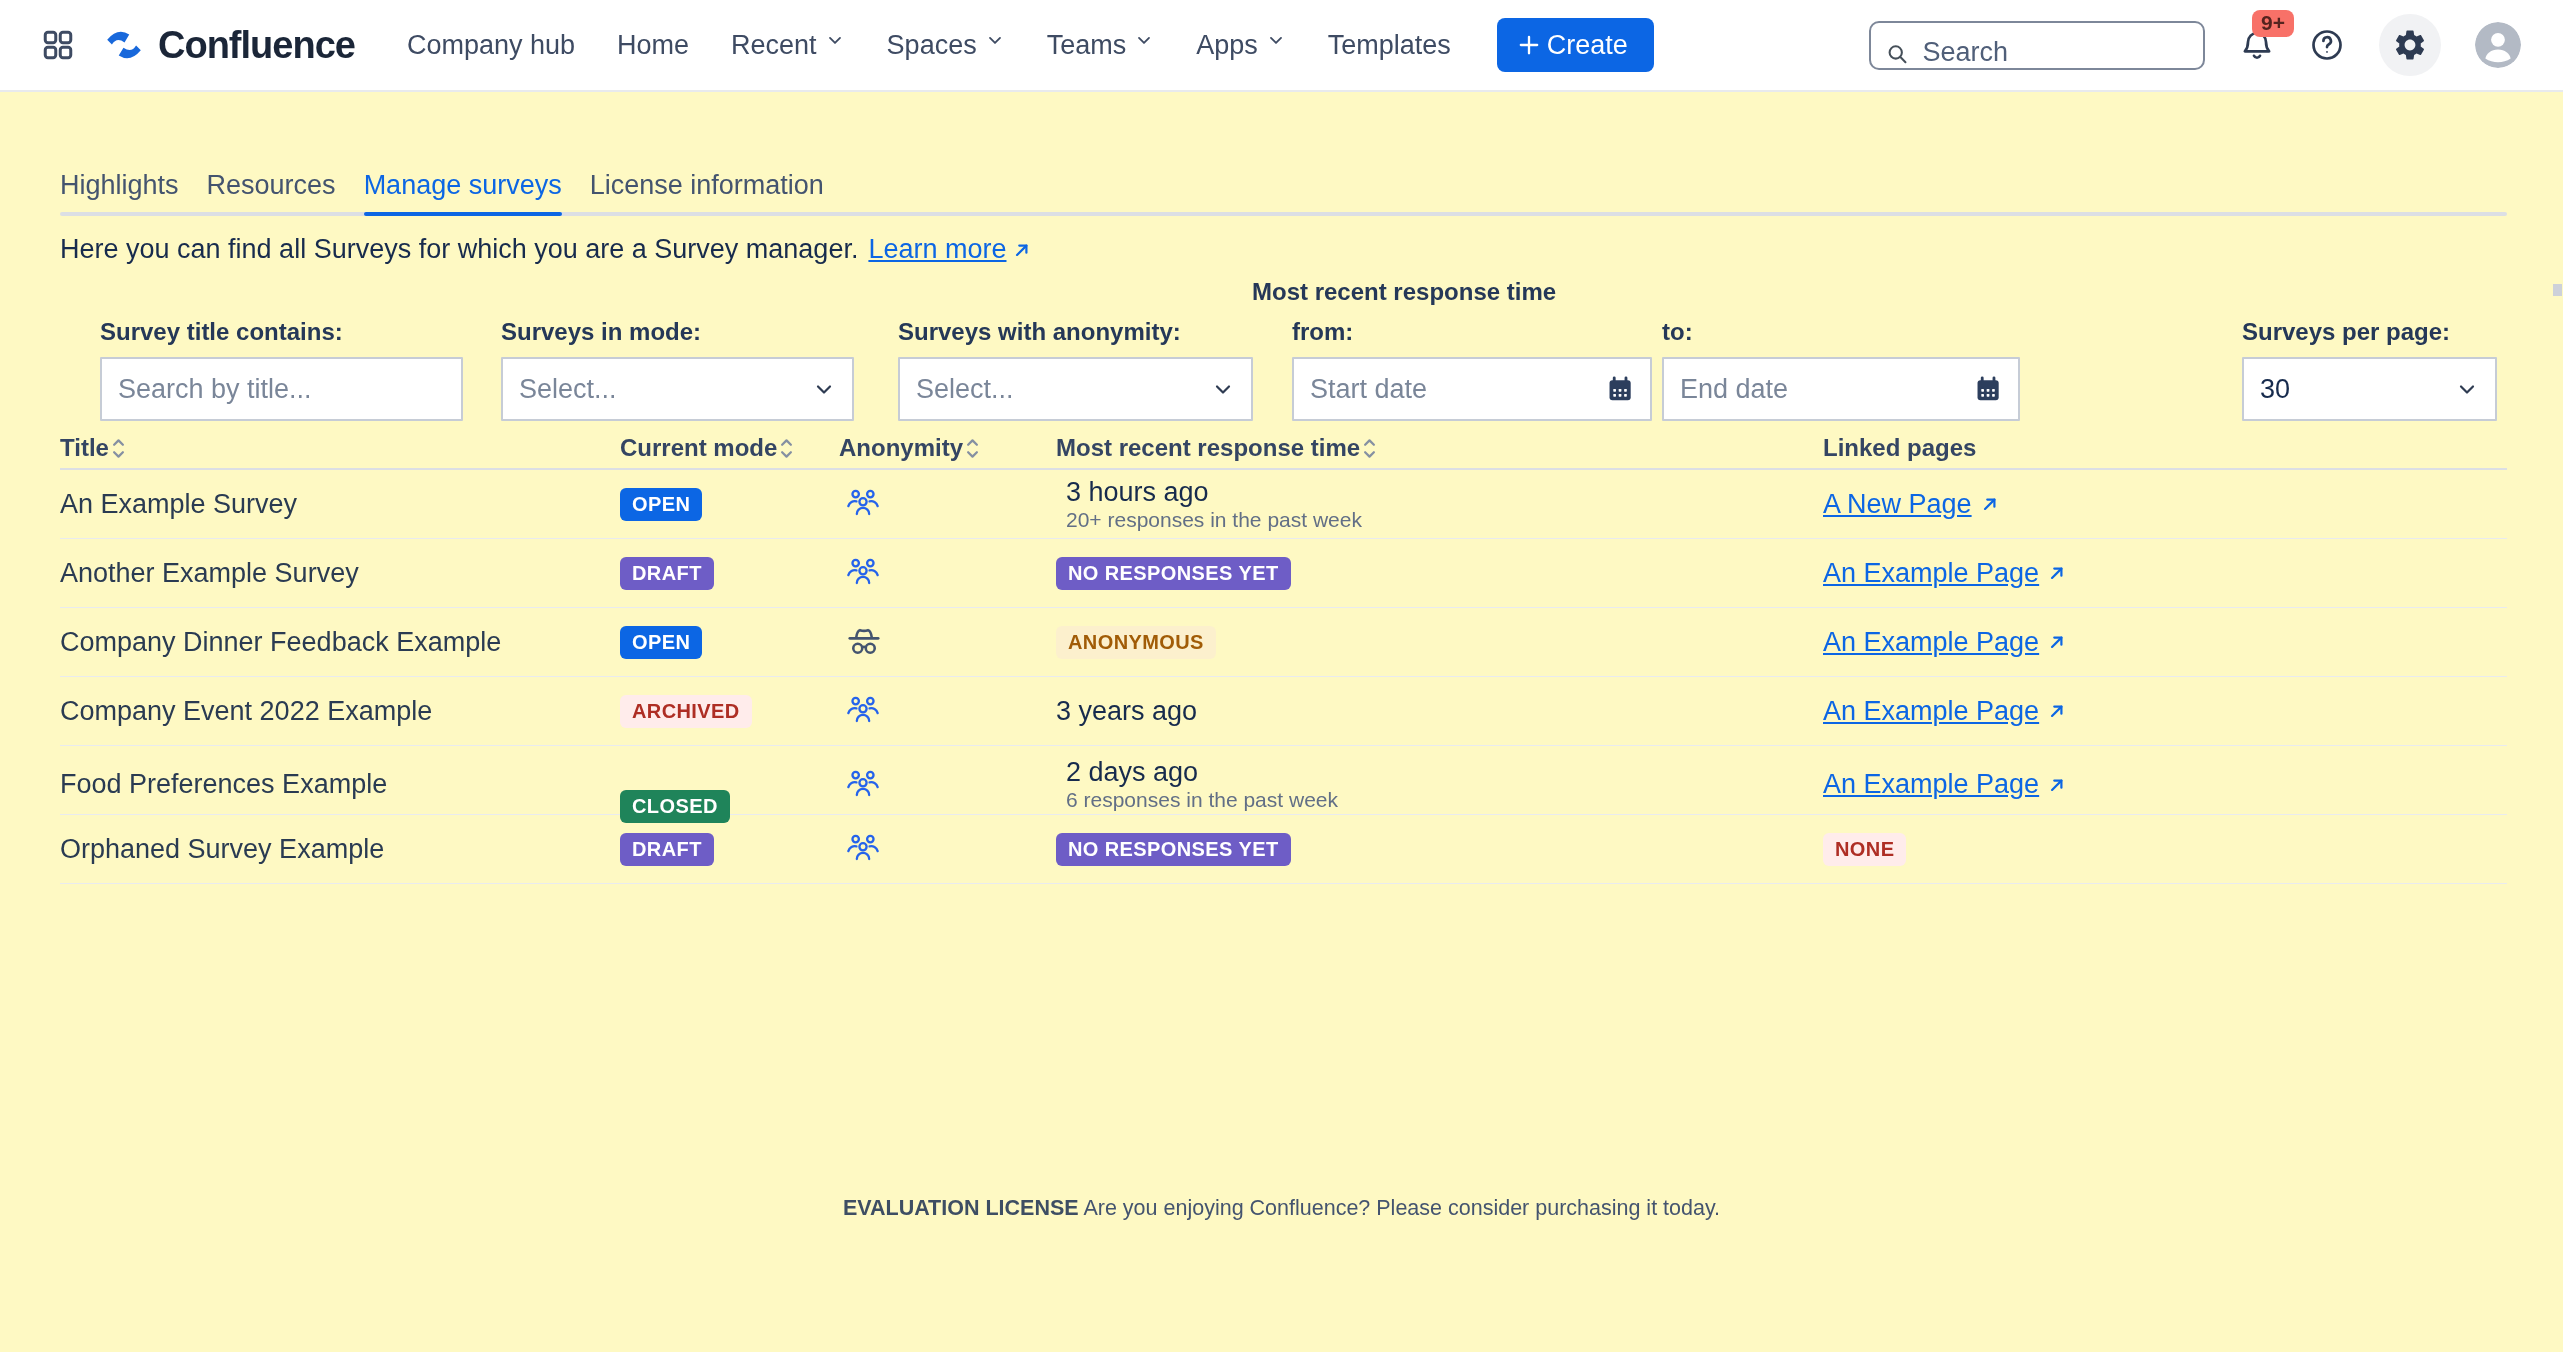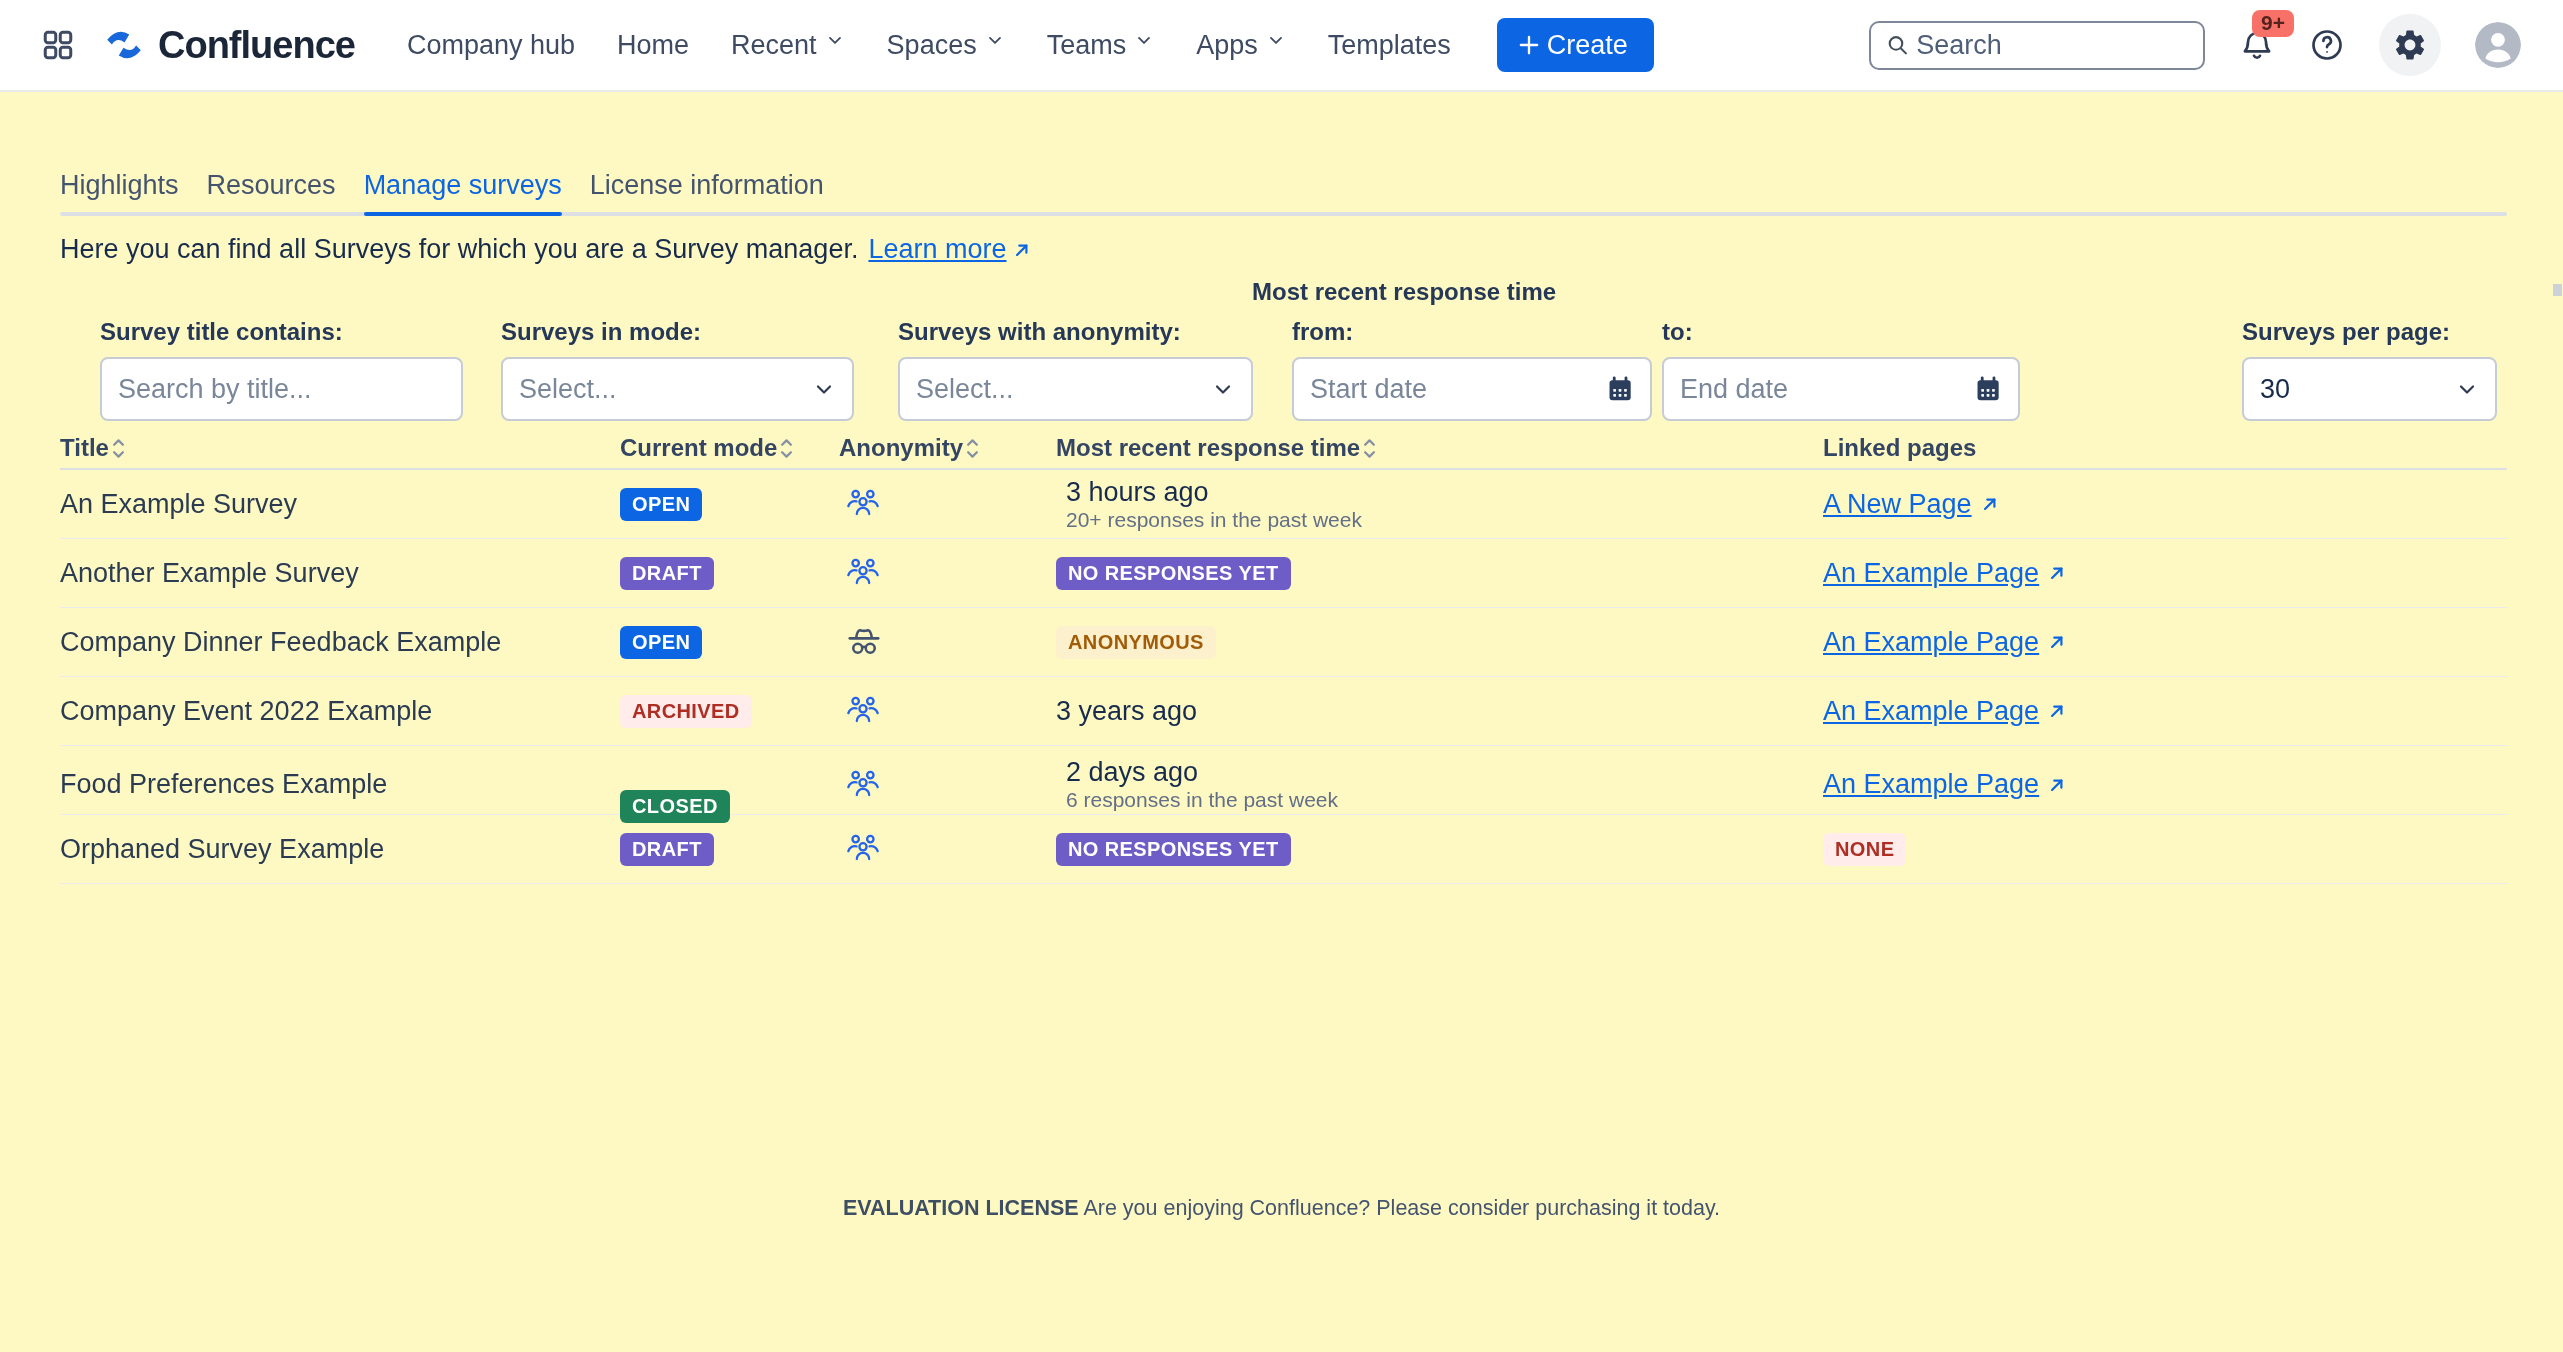--- a/index.html
+++ b/index.html
@@ -13,21 +13,21 @@
   .appgrid-btn { display:flex; margin-right:26px; cursor:pointer; }
   .logo { display:flex; align-items:center; gap:12px; margin-right:52px; cursor:pointer; }
   .wordmark { font-size:38px; font-weight:600; color:#1B2638; letter-spacing:-1px; }
   .nav-items { display:flex; align-items:center; gap:42px; }
   .nav-item { font-size:27px; font-weight:500; color:#3E4B63; display:flex; align-items:flex-start; gap:8px; cursor:pointer; white-space:nowrap; }
   .create-btn { margin-left:46px; height:54px; padding:0 26px 0 18px; background:#0C66E4; color:#fff;
                 font-size:27px; font-weight:500; border:none; border-radius:8px; display:flex;
                 align-items:center; gap:4px; cursor:pointer; font-family:inherit; }
   .topbar-right { margin-left:auto; display:flex; align-items:center; gap:34px; }
   .search-box { width:336px; height:49px; border:2px solid #7D8799; border-radius:10px; background:#fff;
-                display:flex; align-items:center; padding:0 14px; gap:6px; }
+                display:flex; align-items:flex-end; padding:0 14px; gap:13px; }
   .search-box input { border:none; outline:none; font-size:27px; color:#44546F; width:100%; font-family:inherit; background:transparent; }
   .search-box input::placeholder { color:#505F79; opacity:1; }
   .bell-wrap { position:relative; display:flex; cursor:pointer; }
   .notif-badge { position:absolute; top:-17px; left:13px; background:#F87168; color:#55231F;
                  font-size:21px; font-weight:700; padding:2px 9px 4px; border-radius:8px; line-height:1; }
   .icon-btn { display:flex; cursor:pointer; }
   .gear-circle { width:62px; height:62px; border-radius:50%; background:#F1F2F4; display:flex;
                  align-items:center; justify-content:center; cursor:pointer; }
   .avatar { width:46px; height:46px; border-radius:50%; overflow:hidden; display:flex; cursor:pointer; }
 
@@ -42,21 +42,21 @@
   .intro { position:absolute; left:60px; top:234px; font-size:27px; color:#172B4D; display:flex; align-items:center; gap:4px; }
   .intro .learn-link { color:#0C66E4; text-decoration:underline; display:inline-flex; align-items:center; gap:5px; cursor:pointer; margin-left:6px; }
 
   
   .filters { position:absolute; left:60px; top:278px; width:2447px; height:145px; }
   .resp-heading { position:absolute; left:1192px; top:0; font-size:24px; font-weight:700; color:#253858; }
   .fgroup { position:absolute; top:40px;margin-left:40px; }
   .fgroup .flabel { font-size:24px; font-weight:700; color:#253858; display:block; margin-bottom:11px; }
   .g1 { left:0; width:363px; }  .g2 { left:401px; width:353px; }  .g3 { left:798px; width:355px; }
   .g4 { left:1192px; width:360px; }  .g5 { left:1562px; width:358px; }  .g6 { left:2142px; width:255px; }
-  .control { height:64px; border:2px solid #C6CCD6; border-radius:8px; background:#fff;
+  .control { height:64px; border:2px solid #C6CCD6; border-radius:1px; background:#fff;
              display:flex; align-items:center; padding:0 16px; gap:10px; font-size:27px; cursor:pointer; }
   .control input { border:none; outline:none; width:100%; font:inherit; color:#172B4D; background:transparent; cursor:text; }
   .control input::placeholder { color:#7A8699; opacity:1; }
   .control .value { flex:1; color:#172B4D; white-space:nowrap; overflow:hidden; }
   .control .value.ph { color:#7A8699; }
 
   
   .table { position:absolute; left:60px; top:428px; width:2447px; }
   .thead { display:grid; grid-template-columns:560px 219px 217px 767px 684px; align-items:center;
            height:42px; border-bottom:2px solid #DCDFE4; }

